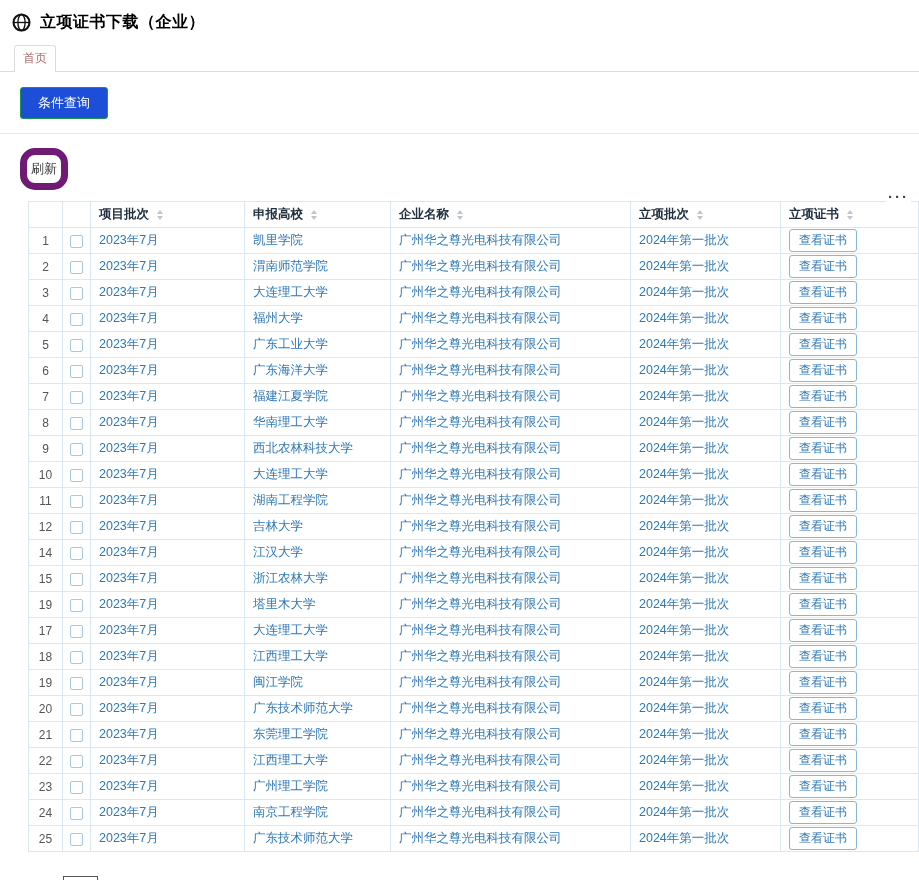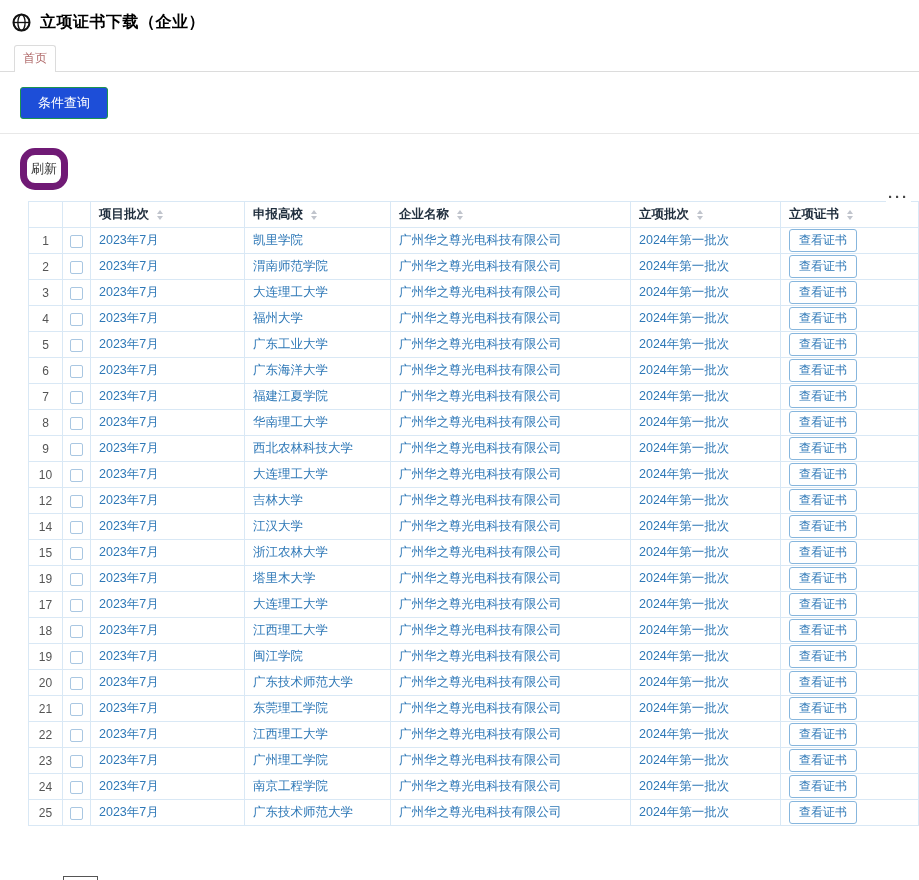--- a/index.html
+++ b/index.html
@@ -270,20 +270,33 @@
     </td>
     <td class="link">2023年7月</td>
     <td class="link">大连理工大学</td>
     <td class="link">广州华之尊光电科技有限公司</td>
     <td class="link">2024年第一批次</td>
     <td>
       <button class="cert-btn">查看证书</button>
     </td>
   </tr>
 
+  <tr>
+    <td class="num">11</td>
+    <td class="check">
+      <span class="checkbox"></span>
+    </td>
+    <td class="link">2023年7月</td>
+    <td class="link">湖南工程学院</td>
+    <td class="link">广州华之尊光电科技有限公司</td>
+    <td class="link">2024年第一批次</td>
+    <td>
+      <button class="cert-btn">查看证书</button>
+    </td>
+  </tr>
 
   <tr>
     <td class="num">12</td>
     <td class="check">
       <span class="checkbox"></span>
     </td>
     <td class="link">2023年7月</td>
     <td class="link">吉林大学</td>
     <td class="link">广州华之尊光电科技有限公司</td>
     <td class="link">2024年第一批次</td>

